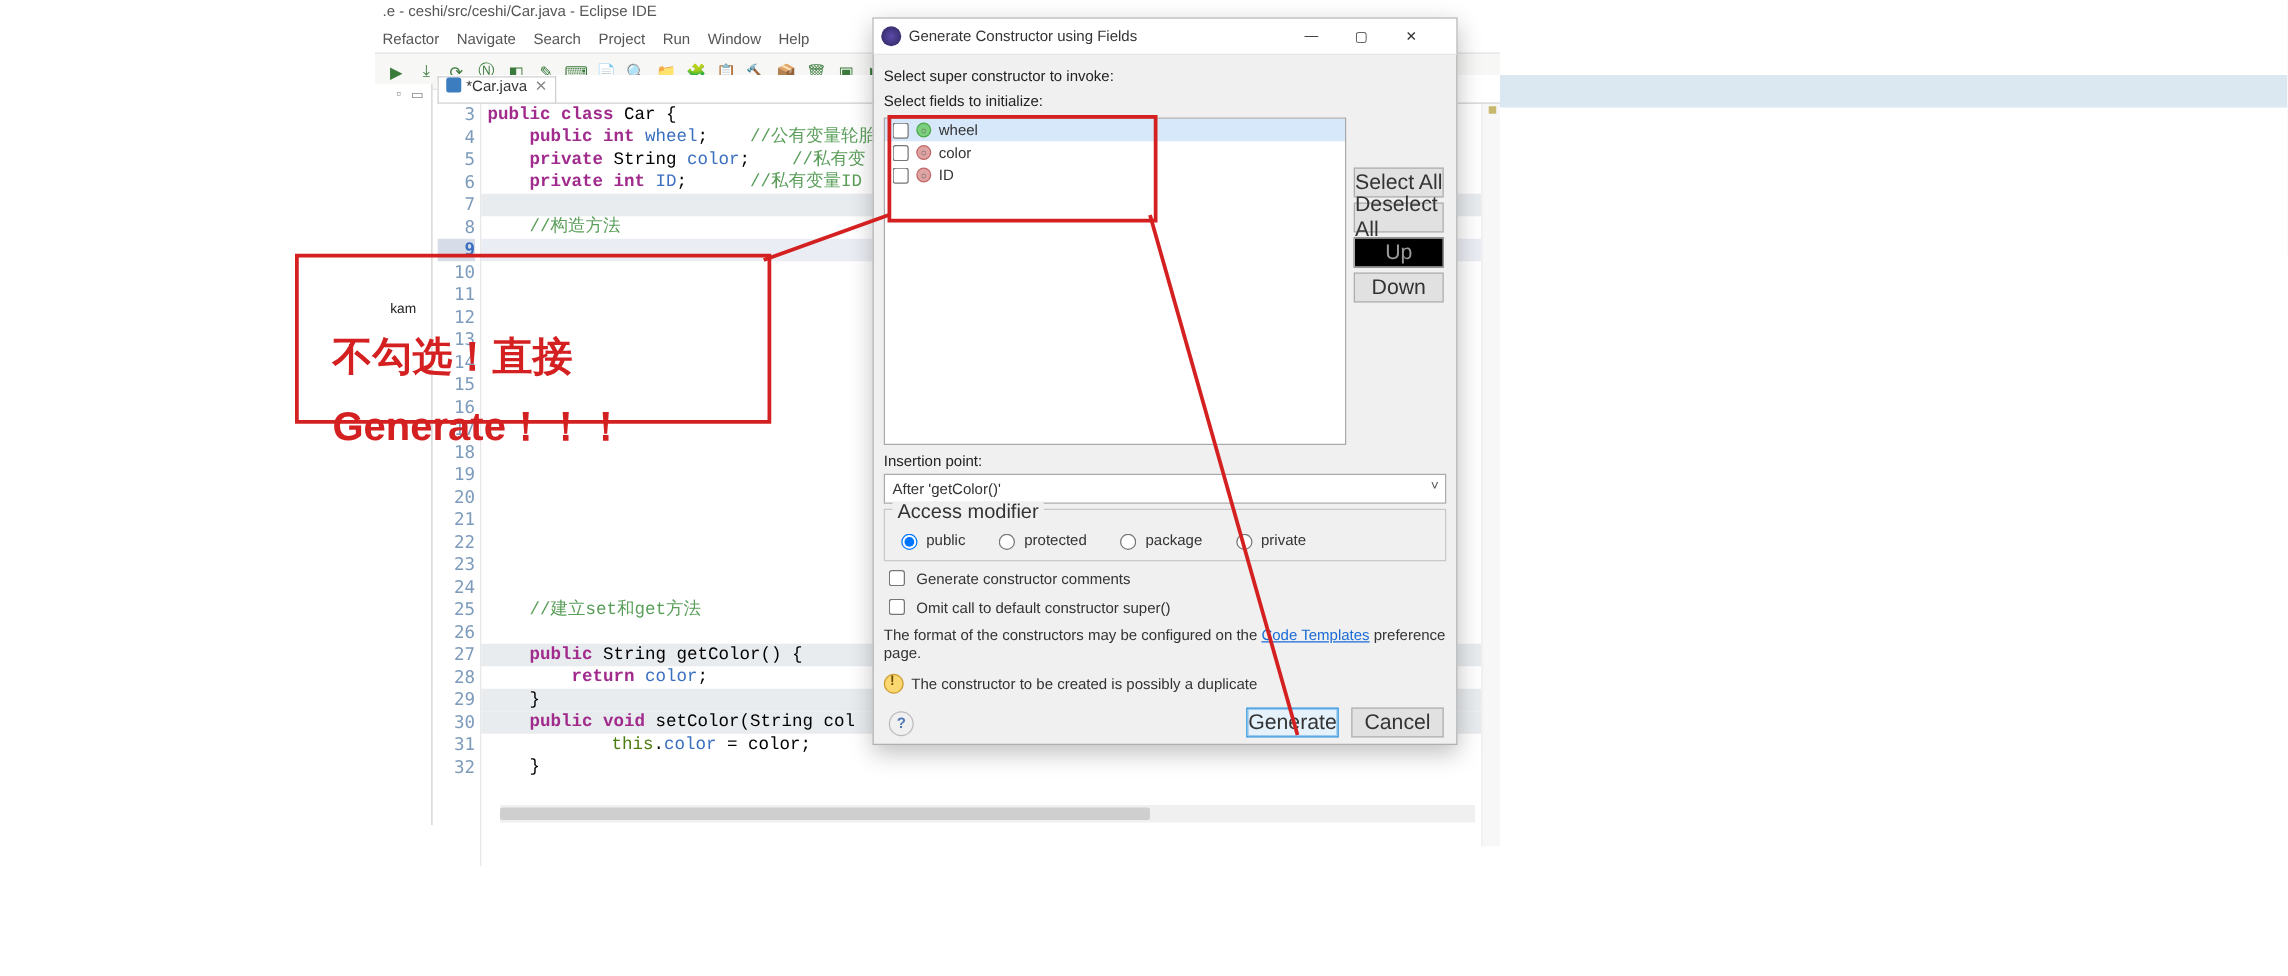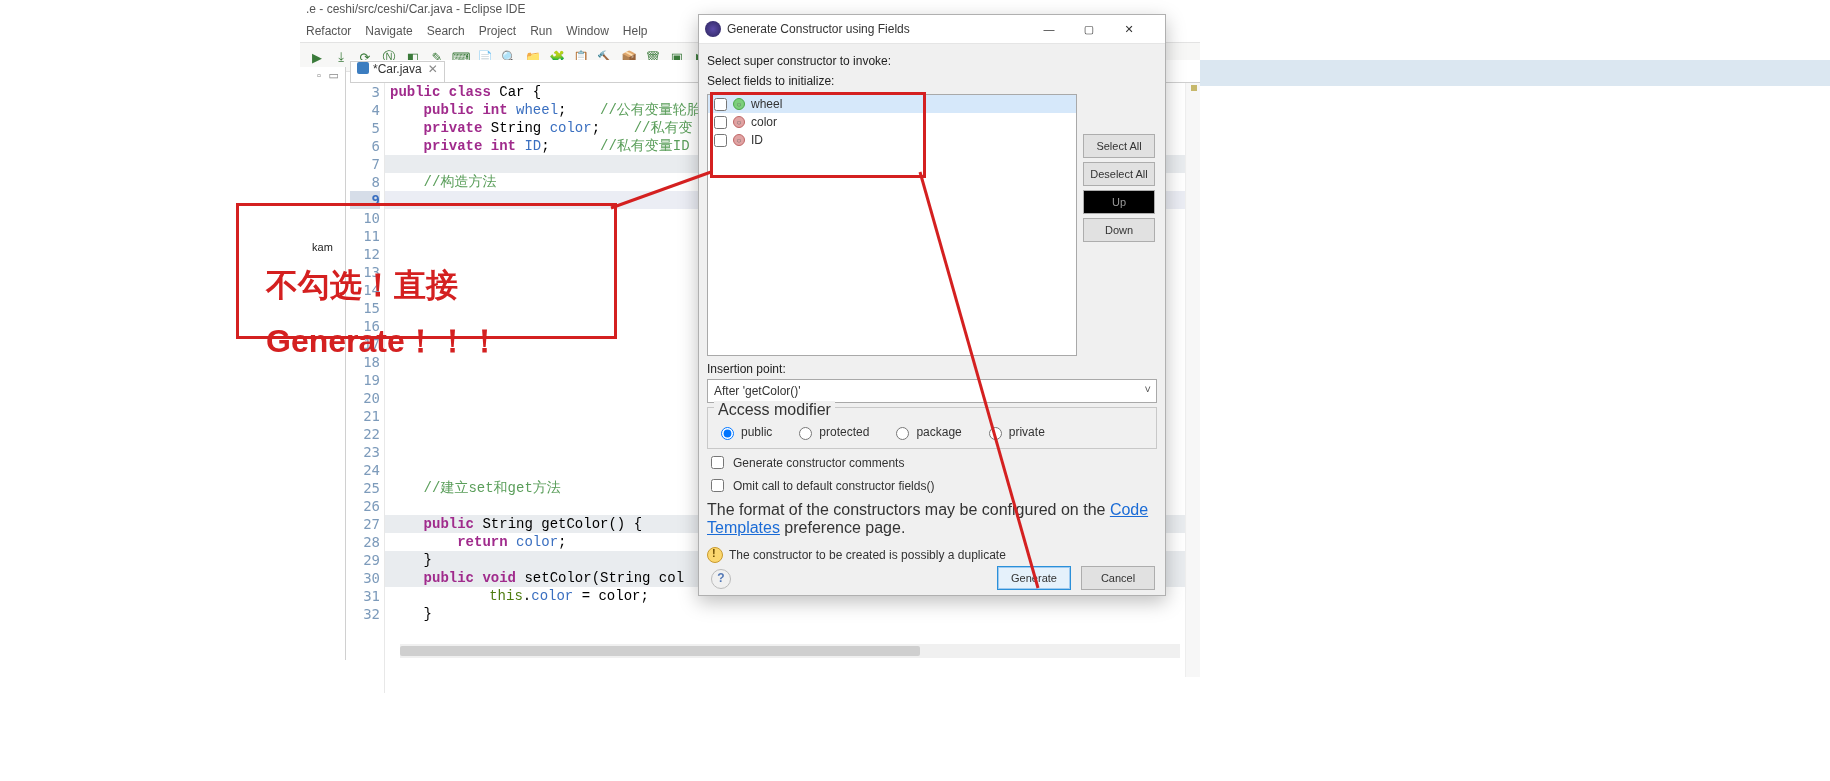--- a/index.html
+++ b/index.html
@@ -47,30 +47,30 @@
   .combo { position:relative; height:22px; border:1px solid #a9a9a9; background:#fff; display:flex; align-items:center; padding:0 18px 0 6px; font-size:12px;}
   .combo::after { content:"˅"; position:absolute; right:5px; top:3px; color:#555; font-size:11px;}
   .field-panel { border:1px solid #a9a9a9; background:#fff; height:260px; overflow:auto; margin-top:3px;}
   .field-row { display:flex; align-items:center; height:18px; padding:0 4px; font-size:12px;}
   .field-row.sel { background:#d6e8fa;}
   .field-row input[type=checkbox]{ margin:0 6px 0 2px; width:13px; height:13px;}
   .field-row .fic { width:10px; height:10px; border:1px solid #888; border-radius:50%; margin-right:6px; font-size:8px; color:#666; display:flex; align-items:center; justify-content:center;}
   .field-row .fic.green { background:#7ccf7c; border-color:#4aa84a;}
   .field-row .fic.red { background:#e0a3a3; border-color:#c06666;}
   .side-btns { position:absolute; right:10px; top:90px; width:72px; display:flex; flex-direction:column; gap:4px;}
-  .btn { height:22px; border:1px solid #adadad; background:#e1e1e1; font-size:11px; display:flex; align-items:center; justify-content:center; cursor:default;}
+  .btn { height:22px; border:1px solid #adadad; background:#e1e1e1; font-size:17px; display:flex; align-items:center; justify-content:center; cursor:default;}
   .btn.disabled { color:#9a9a9a; background:#000000;}
   .btn.focus { background:#e5f1fb; border:1px solid #2b90d9; box-shadow:0 0 0 1px #9ecaf0 inset;}
   .groupbox { border:1px solid #c8c8c8; padding:6px 8px 8px 8px; margin-top:4px;}
   .groupbox .legend { position:relative; top:-13px; left:-2px; background:#f0f0f0; padding:0 4px; font-size:16px; display:inline-block;}
   .radios { display:flex; gap:22px; margin-top:-8px;}
   .radios label { display:flex; align-items:center; gap:4px; font-size:12px;}
   .chk { display:flex; align-items:center; gap:6px; font-size:12px; margin-top:4px;}
   .linkish { color:#1a6bd6; text-decoration:underline; }
-  .template-note { font-size:16px; margin-top:6px;}
+  .template-note { font-size:12px; margin-top:6px;}
   .warn-row { display:flex; align-items:center; gap:6px; font-size:12px; margin-top:10px;}
   .warn-ico { width:14px; height:14px; background:#fbd76f; border:1px solid #c99a2e; border-radius:50%; position:relative;}
   .warn-ico::after { content:"!"; position:absolute; left:4px; top:-1px; font-size:11px; font-weight:bold; color:#6b4b00;}
   .help-ico { position:absolute; left:12px; bottom:11px; width:18px;height:18px; border:1px solid #bbb; border-radius:50%; text-align:center; line-height:16px; color:#5378b6; font-weight:bold;}
   .dlg-buttons { position:absolute; right:10px; bottom:10px; display:flex; gap:10px;}
   .dlg-buttons .btn { width:72px; }
   
   .anno { position:absolute; border:3px solid #d42020; z-index:40; pointer-events:none;}
   .anno-label { position:absolute; color:#d42020; font-weight:700; font-family:"Microsoft YaHei","SimHei",sans-serif; z-index:41; pointer-events:none;}
   .anno-line { position:absolute; z-index:40; pointer-events:none;}
@@ -249,21 +249,21 @@
             </label>
           </div>
     </div>
 
     <label class="chk">
       <input type="checkbox" style="">
       <span>Generate constructor comments</span>
     </label>
     <label class="chk">
       <input type="checkbox" style="">
-      <span>Omit call to default constructor fields()</span>
+      <span>Omit call to default constructor super()</span>
     </label>
 
     <div class="template-note">
       <span>The format of the constructors may be configured on the </span><a href="#" class="linkish">Code Templates</a><span> preference page.</span>
     </div>
 
     <div class="warn-row">
       <div class="warn-ico"></div>
       <span>The constructor to be created is possibly a duplicate</span>
     </div>

